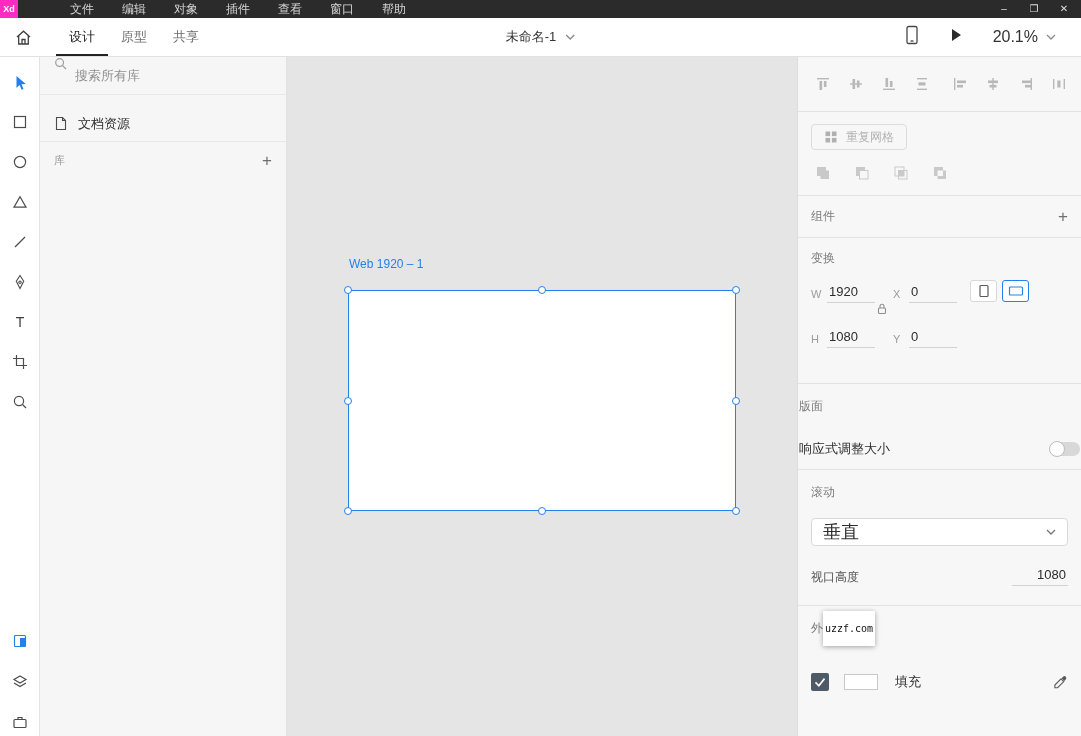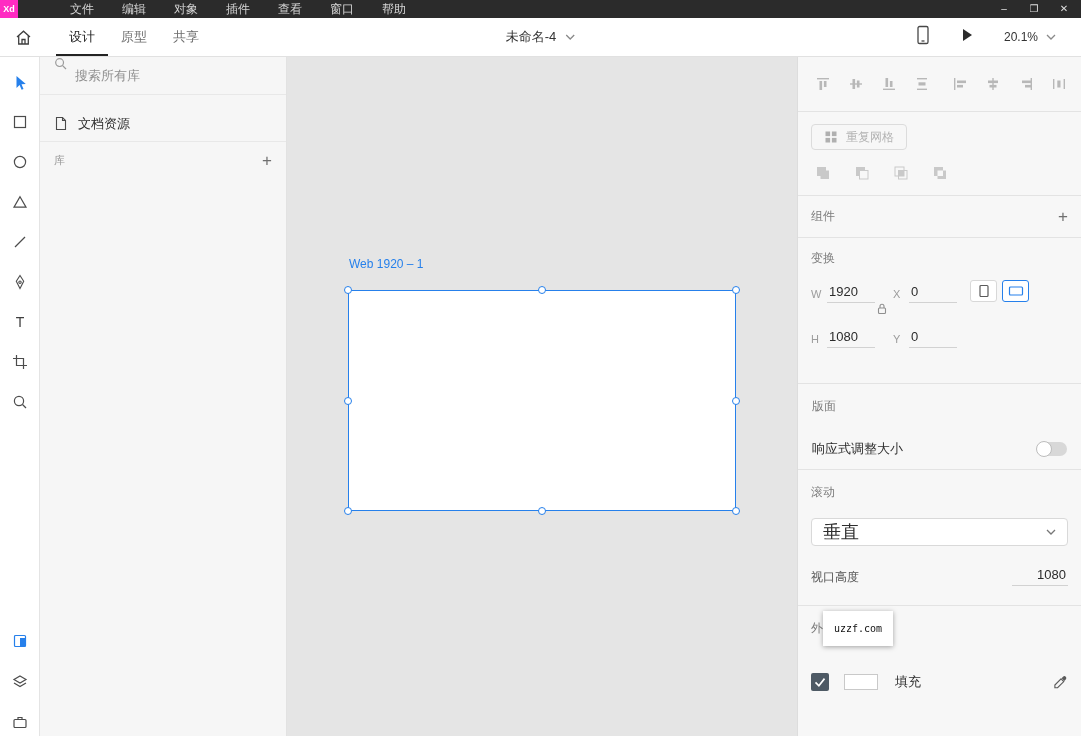--- a/index.html
+++ b/index.html
@@ -18,21 +18,21 @@
   
   .toolbar { position:absolute; top:18px; left:0; right:0; height:39px; background:#fff; border-bottom:1px solid #e1e1e1; display:flex; align-items:center; z-index:20; }
   .home-btn { width:30px; height:30px; margin-left:8px; display:flex; align-items:center; justify-content:center; }
   .tabs { display:flex; height:100%; margin-left:18px; }
   .tab { padding:0 13px; font-size:13px; color:#6e6e6e; line-height:38px; height:100%; }
   .tab.active { color:#232323; box-shadow: inset 0 -2px 0 #232323; }
   .doc-title-group { position:absolute; left:50%; transform:translateX(-50%); display:flex; align-items:center; gap:9px; height:100%; }
   .doc-title { font-size:13px; color:#333; }
   .toolbar-right { margin-left:auto; display:flex; align-items:center; gap:30px; padding-right:25px; }
   .zoom-group { display:flex; align-items:center; gap:8px; }
-  .zoom-value { font-size:12px; color:#333; }
+  .zoom-value { font-size:16px; color:#333; }
 
   
   .main { position:absolute; top:57px; left:0; right:0; bottom:0; display:flex; }
 
   
   .tool-rail { width:40px; flex:0 0 40px; background:#fff; border-right:1px solid #e4e4e4; position:relative; }
   .tool { position:absolute; left:0; width:39px; height:40px; display:flex; align-items:center; justify-content:center; }
 
   
   .left-panel { width:247px; flex:0 0 247px; background:#f6f6f6; border-right:1px solid #e2e2e2; }
@@ -73,36 +73,36 @@
   .fld { position:absolute; display:flex; align-items:center; }
   .fld .lbl { font-size:11px; color:#9c9c9c; width:16px; }
   .fld input { width:48px; border:none; border-bottom:1px solid #d2d2d2; background:transparent; font-size:13px; color:#2b2b2b; padding:0 0 3px 2px; outline:none; font-family:inherit; }
   .fld-w { left:13px; top:46px; } .fld-x { left:95px; top:46px; }
   .fld-h { left:13px; top:91px; } .fld-y { left:95px; top:91px; }
   .lock-wrap { position:absolute; left:78px; top:64px; }
   .orient-group { position:absolute; left:172px; top:42px; display:flex; gap:5px; }
   .orient-btn { width:27px; height:22px; border:1px solid #d8d8d8; border-radius:3px; background:#fff; display:flex; align-items:center; justify-content:center; }
   .orient-btn.active { border-color:#2680EB; }
 
-  .sec-layout { height:86px; padding:14px 14px; }
+  .sec-layout { height:86px; padding:14px 1px; }
   .responsive-row { margin-top:25px; display:flex; align-items:center; }
   .responsive-label { font-size:13px; color:#2e2e2e; }
   .toggle { margin-left:auto; width:30px; height:14px; border-radius:7px; background:#d8d8d8; position:relative; }
   .toggle .knob { position:absolute; left:-1px; top:-1px; width:16px; height:16px; border-radius:50%; background:#fff; border:1px solid #bdbdbd; }
 
   .sec-scroll { height:136px; padding:14px 13px; }
   .dropdown { margin-top:17px; height:28px; background:#fff; border:1px solid #d9d9d9; border-radius:4px; display:flex; align-items:center; padding:0 11px; }
   .dropdown-value { font-size:18px; color:#2e2e2e; }
   .dropdown .chev { margin-left:auto; }
   .viewport-row { margin-top:21px; display:flex; align-items:flex-end; }
   .viewport-label { font-size:12px; color:#565656; }
   .viewport-row input { margin-left:auto; width:56px; border:none; border-bottom:1px solid #d2d2d2; background:transparent; font-size:13px; color:#2b2b2b; text-align:right; padding:0 2px 3px 0; outline:none; font-family:inherit; }
 
   .sec-appearance { height:130px; padding:14px 13px; border-bottom:none; }
-  .watermark { position:absolute; left:25px; top:5px; width:70px; height:35px; background:#fff; box-shadow:0 1px 5px rgba(0,0,0,0.35); display:flex; align-items:center; justify-content:center; font-family:"DejaVu Sans Mono", monospace; font-size:10px; color:#111; z-index:5; }
+  .watermark { position:absolute; left:25px; top:5px; width:52px; height:35px; background:#fff; box-shadow:0 1px 5px rgba(0,0,0,0.35); display:flex; align-items:center; justify-content:center; font-family:"DejaVu Sans Mono", monospace; font-size:10px; color:#111; z-index:5; }
   .fill-row { margin-top:36px; display:flex; align-items:center; }
   .checkbox { width:18px; height:18px; background:#4e5a65; border-radius:2px; display:flex; align-items:center; justify-content:center; }
   .swatch { margin-left:15px; width:34px; height:16px; background:#fff; border:1px solid #c9c9c9; }
   .fill-label { margin-left:17px; font-size:13px; color:#2e2e2e; }
   .eyedropper { margin-left:auto; display:flex; align-items:center; }
 </style>
 </head>
 <body>
 
 <div class="app">
@@ -132,21 +132,21 @@
           <path d="M4.7 7.8 V16 H14.3 V7.8"></path>
           <path d="M8 16 V11.5 H11 V16"></path>
         </svg>
     </div>
     <div class="tabs">
       <div class="tab active">设计</div>
       <div class="tab">原型</div>
       <div class="tab">共享</div>
     </div>
     <div class="doc-title-group">
-      <span class="doc-title">未命名-4</span>
+      <span class="doc-title">未命名-1</span>
       <svg width="10" height="6" viewBox="0 0 10 6" fill="none" stroke="#8a8a8a" stroke-width="1.3">
           <polyline points="1,1 5,5 9,1"></polyline>
         </svg>
     </div>
     <div class="toolbar-right">
       <div>
         <svg width="14" height="20" viewBox="0 0 14 20" fill="none" stroke="#474747" stroke-width="1.3">
             <rect x="2" y="1.5" width="10" height="17" rx="1.6"></rect>
             <line x1="5.5" y1="16" x2="8.5" y2="16"></line>
           </svg>

